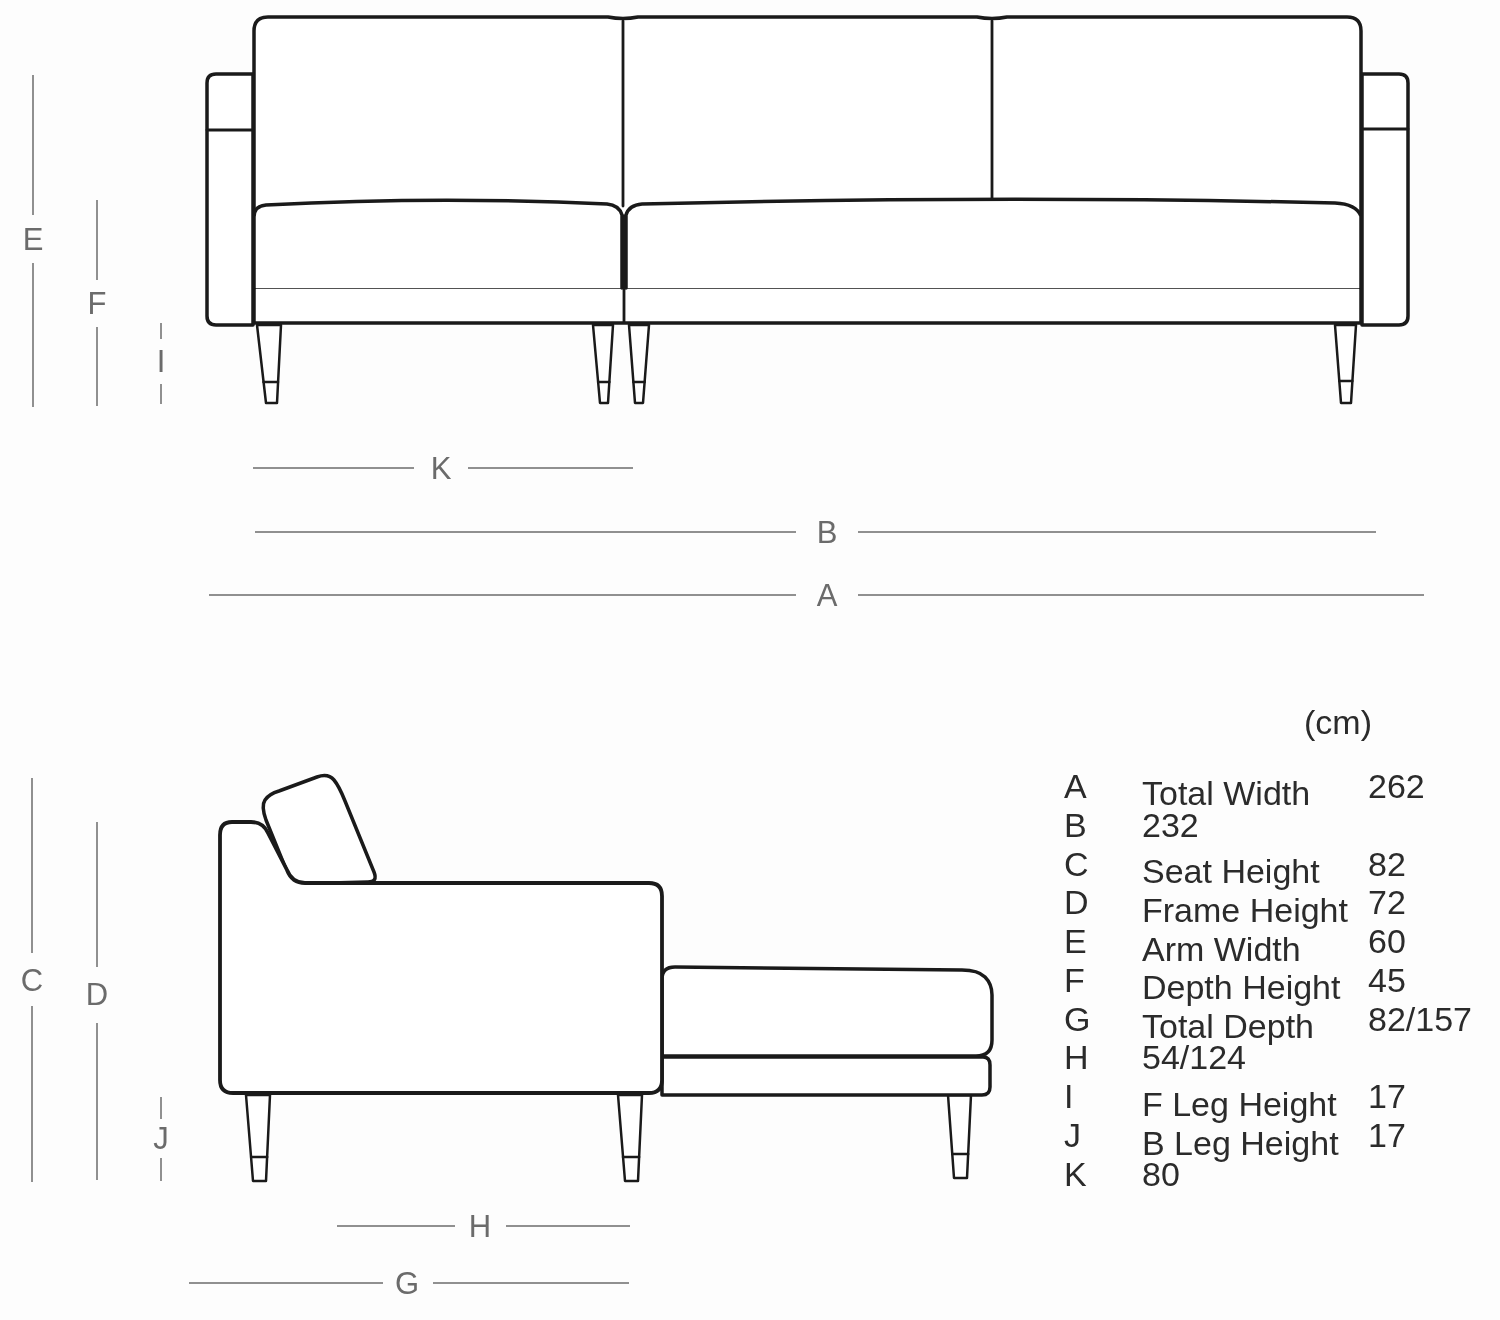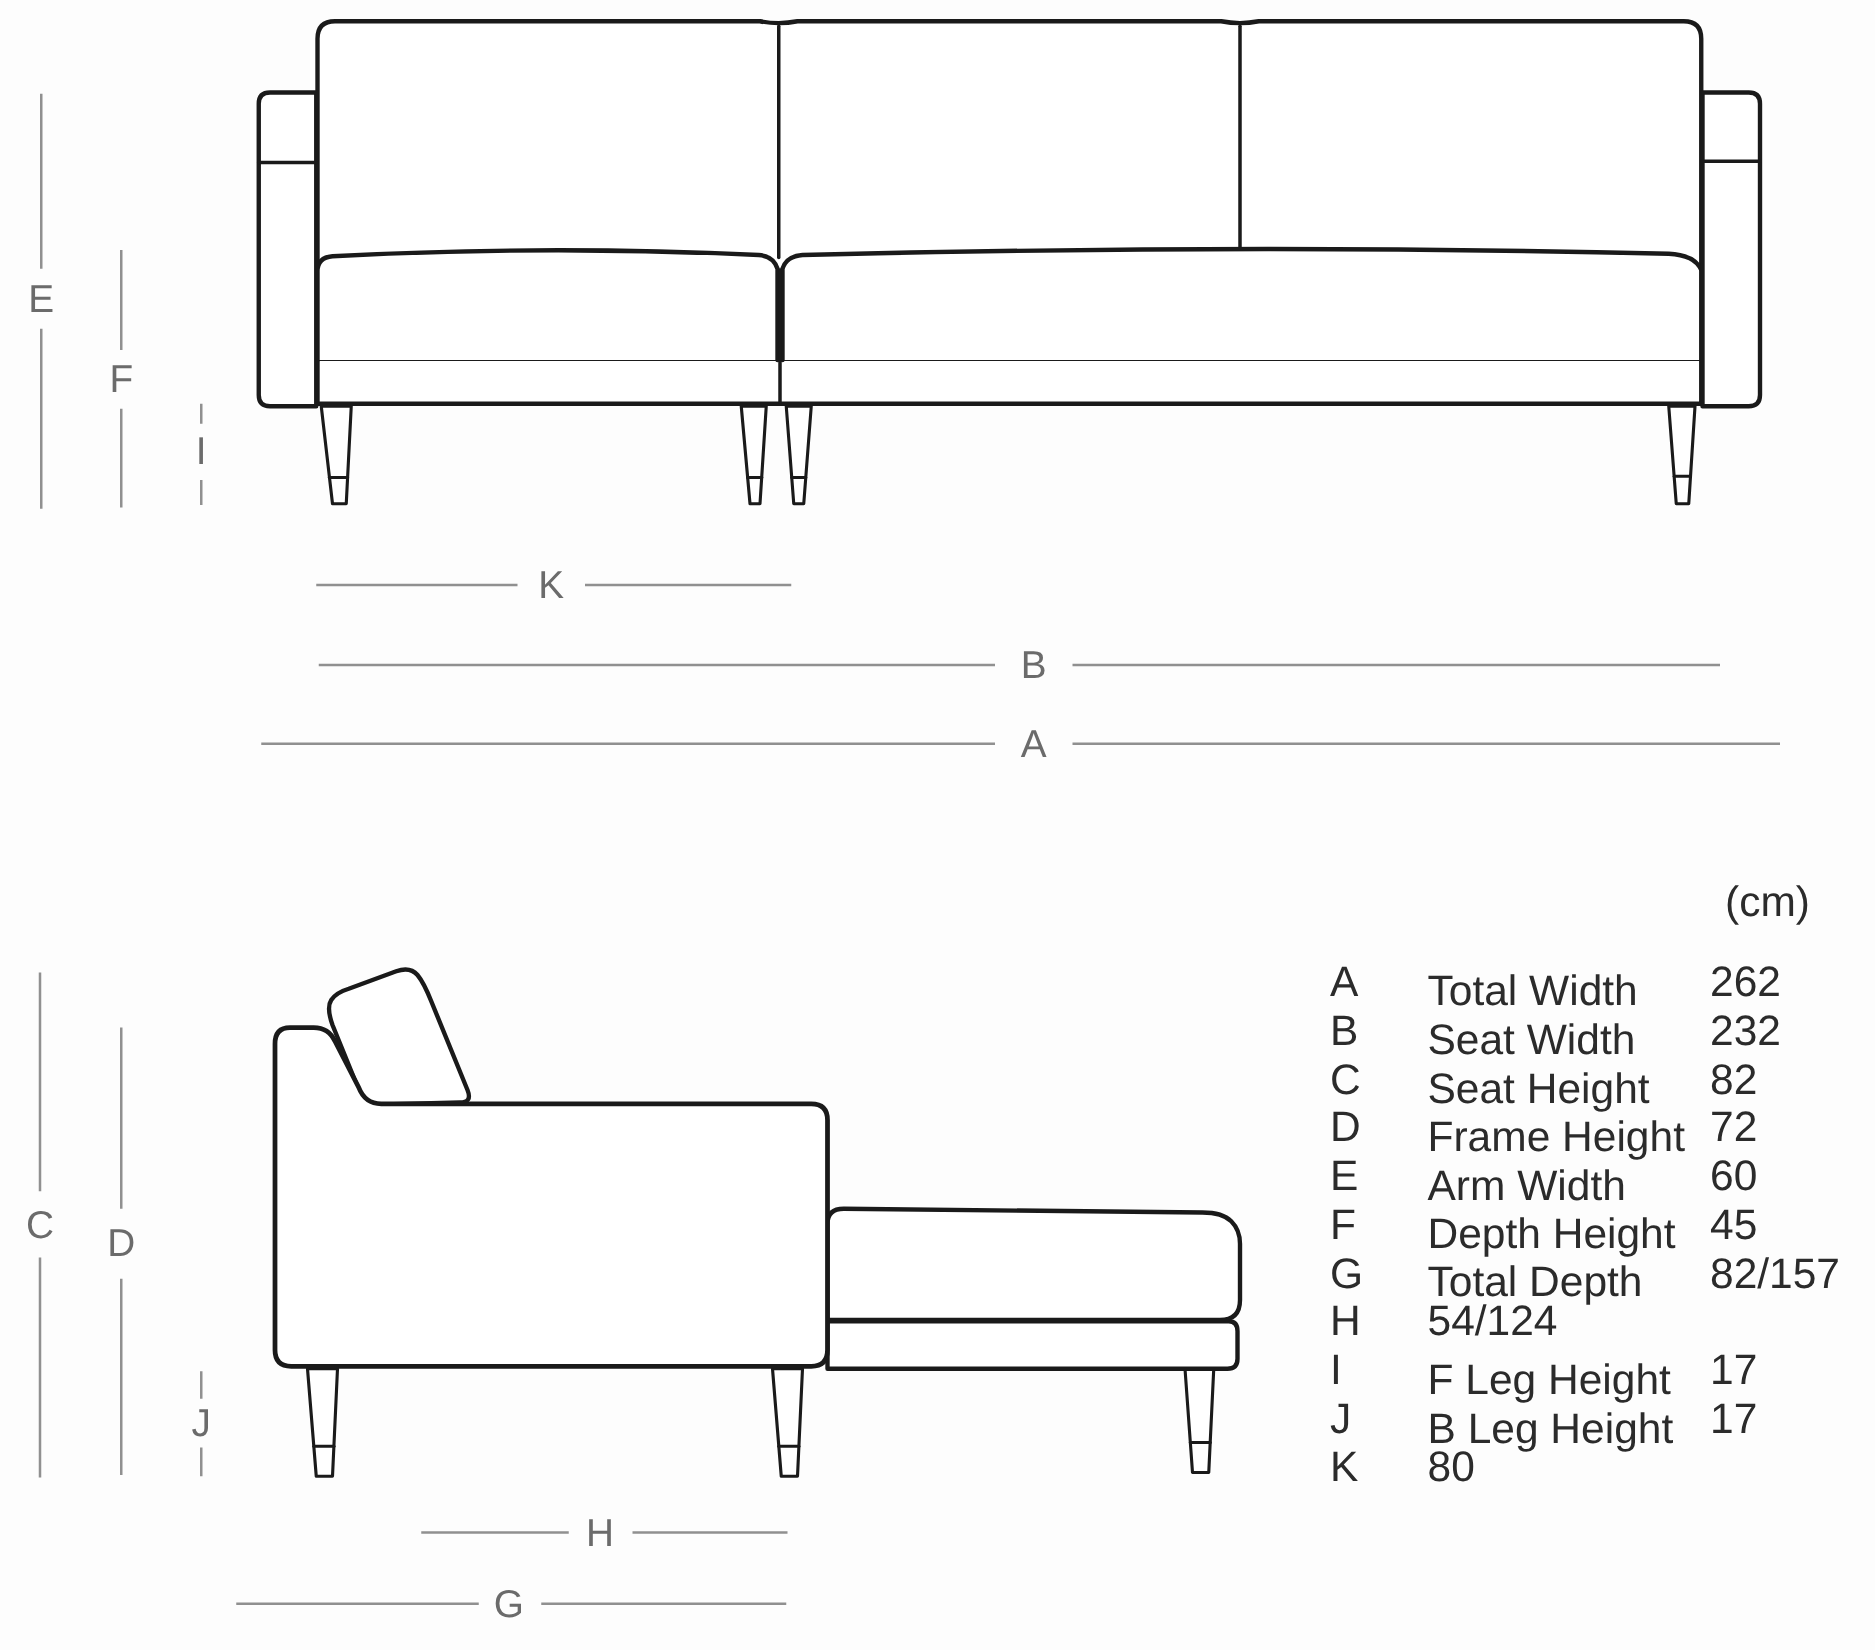--- a/index.html
+++ b/index.html
@@ -19,21 +19,21 @@
   .dim-label {
     position: absolute;
     transform: translate(-50%, -50%);
     font-size: 31px;
     color: #6b6b6b;
     white-space: nowrap;
     line-height: 1;
   }
   .unit-header {
     position: absolute;
-    left: 1380px; top: 705px;
+    left: 1304px; top: 705px;
     font-size: 34px;
     color: #2b2b2b;
     line-height: 1;
   }
   .dims-table {
     position: absolute;
     left: 1064px; top: 767px;
     width: 430px;
     color: #2b2b2b;
     font-size: 34px;
@@ -137,21 +137,20 @@
   <div class="unit-header">(cm)</div>
 
   <div class="dims-table">
     <div class="t-row">
       <span class="t-letter">A</span>
       <span class="t-name">Total Width</span>
       <span class="t-value">262</span>
     </div>
     <div class="t-row">
       <span class="t-letter">B</span>
-      <span class="t-name">Seat Width</span>
       <span class="t-value">232</span>
     </div>
     <div class="t-row">
       <span class="t-letter">C</span>
       <span class="t-name">Seat Height</span>
       <span class="t-value">82</span>
     </div>
     <div class="t-row">
       <span class="t-letter">D</span>
       <span class="t-name">Frame Height</span>

